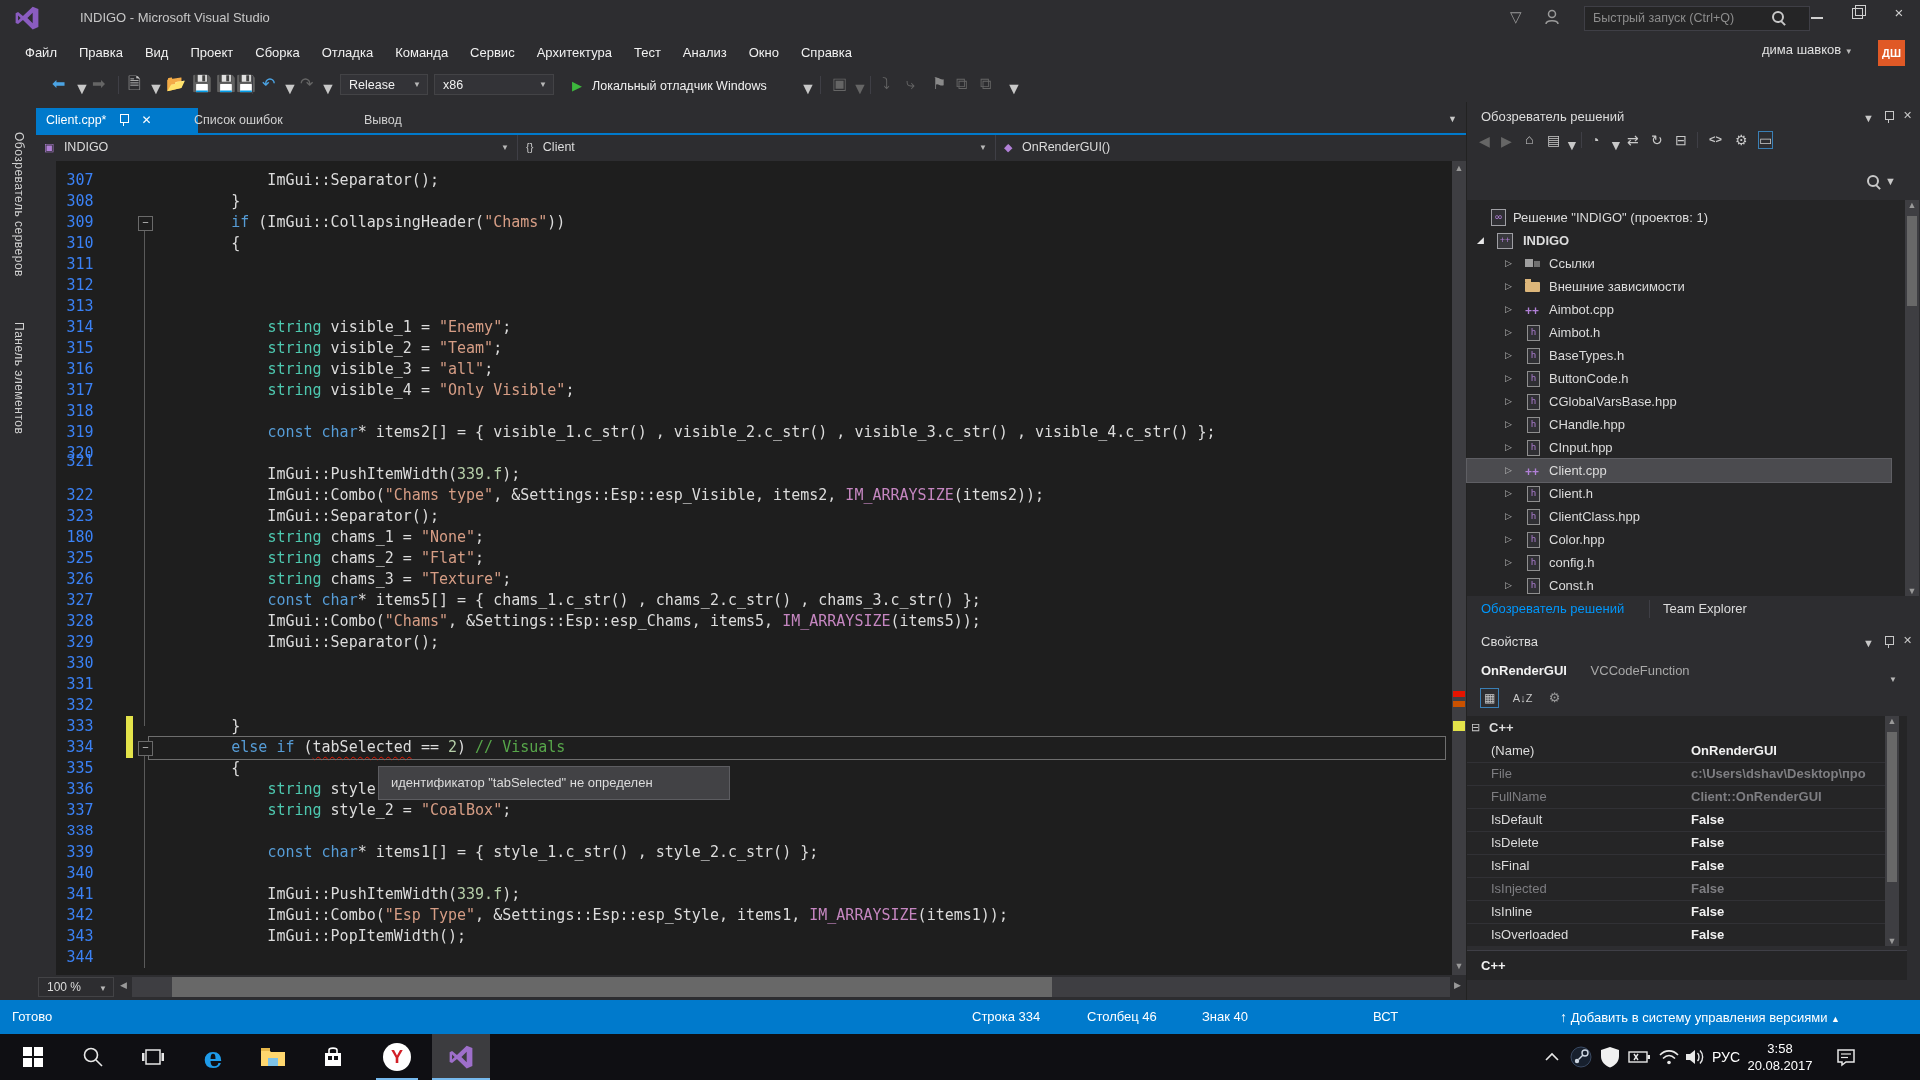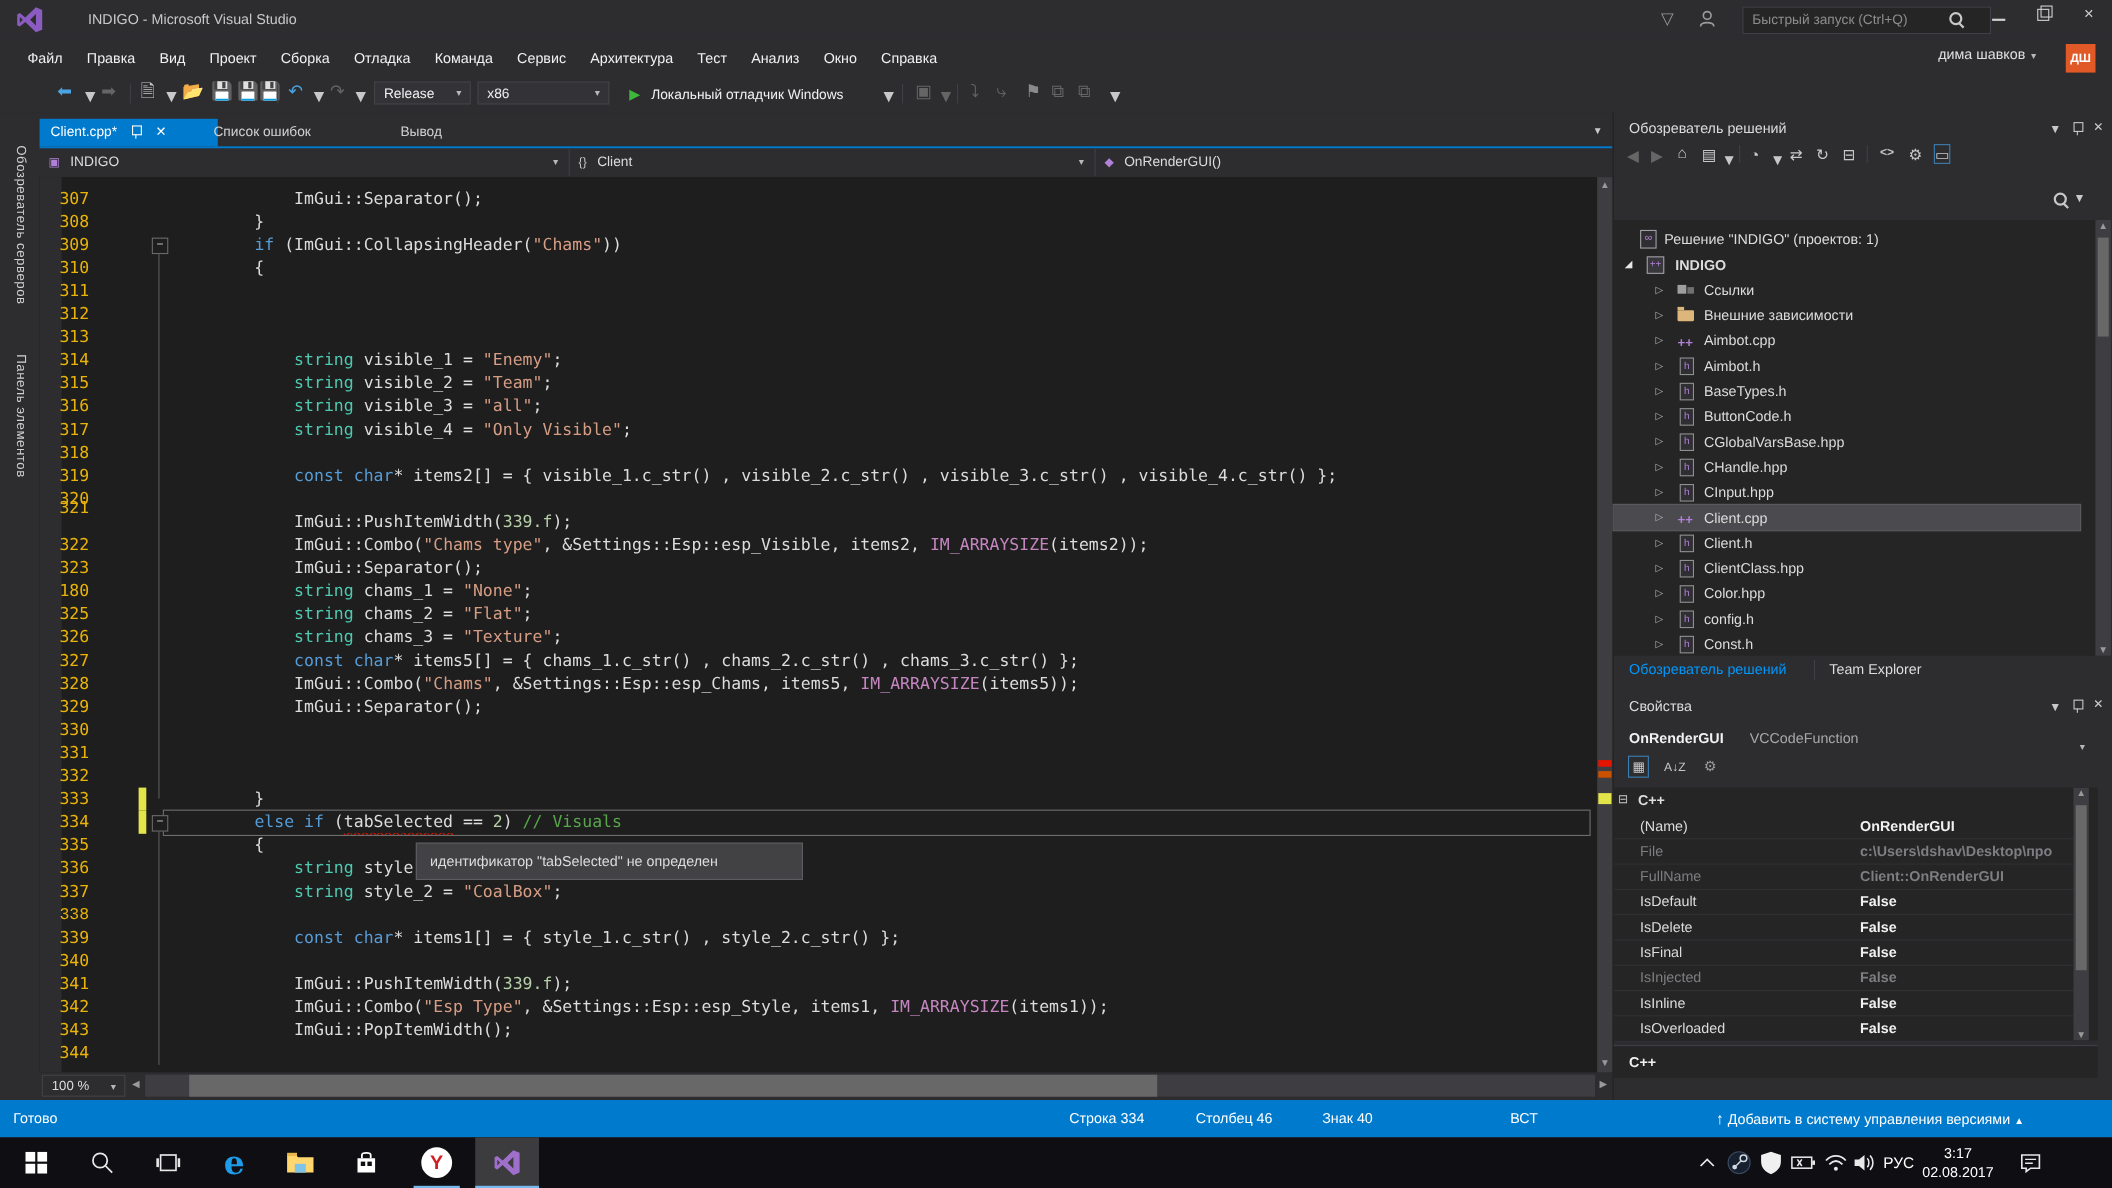--- a/index.html
+++ b/index.html
@@ -53,21 +53,21 @@
   #tabstrip-caret{left:1448px;top:114px;font-size:9px;color:#c8c8c8;}
   #blueline{left:36px;top:133px;width:1430px;height:2px;background:#007acc;}
   
   #navbar{left:36px;top:135px;width:1430px;height:26px;background:#2d2d30;border-bottom:1px solid #222;}
   .nav-cell{position:absolute;top:0;height:25px;border-right:1px solid #3f3f46;font-size:12.5px;
             line-height:25px;color:#dcdcdc;padding-left:8px;box-sizing:border-box;}
   .nav-cell .cc{position:absolute;right:8px;top:0;font-size:8px;color:#b8b8b8;}
   .nav-ico{display:inline-block;margin-right:6px;font-size:11px;}
   
   #editor{left:36px;top:161px;width:1416px;height:814px;background:#1e1e1e;overflow:hidden;}
-  .gut{position:absolute;left:18px;width:52px;text-align:left;color:#eab308;
+  .gut{position:absolute;left:18px;width:52px;text-align:center;color:#3b82f6;
        font:15px "DejaVu Sans Mono","Liberation Mono",monospace;line-height:21px;}
   .cline{position:absolute;left:123px;white-space:pre;
        font:15px "DejaVu Sans Mono","Liberation Mono",monospace;line-height:21px;color:#dcdcdc;}
   .tk-p{color:#dcdcdc}.tk-k{color:#569cd6}.tk-t{color:#4ec9b0}.tk-s{color:#d69d85}
   .tk-c{color:#57a64a}.tk-m{color:#c586c0}.tk-n{color:#b5cea8}
   .tk-e{color:#dcdcdc;text-decoration:underline wavy #e51400;text-decoration-thickness:1px;text-underline-offset:4px;}
   .chgbar{position:absolute;left:90px;width:7px;height:21px;background:#e3e34a;}
   .foldbox{position:absolute;left:102px;width:13px;height:13px;border:1px solid #6a6a6a;background:#1e1e1e;
            color:#c8c8c8;font-size:11px;line-height:11px;text-align:center;z-index:3;}
   .foldline{position:absolute;left:108px;width:1px;background:#5a5a5a;}
@@ -656,22 +656,22 @@
       </svg>
     </div>
     <div class="trayi" style="left:1684px">
       <svg width="22" height="18" viewBox="0 0 22 18">
         <polygon points="2,6 6,6 11,2 11,16 6,12 2,12" fill="#e8e8e8"></polygon>
         <path d="M13.5 5 C15.5 7 15.5 11 13.5 13 M16 2.5 C19.5 6 19.5 12 16 15.5" fill="none" stroke="#e8e8e8" stroke-width="1.4"></path>
       </svg>
     </div>
     <div class="trayi" style="left:1712px;color:#fff;font-size:14px">РУС</div>
     <div id="tb-clock" style="left:1740px">
-      <div>3:17</div>
-      <div>02.08.2017</div>
+      <div>3:58</div>
+      <div>20.08.2017</div>
     </div>
     <div class="trayi" style="left:1836px">
       <svg width="20" height="20" viewBox="0 0 20 20">
         <path d="M2 3 H18 V15 H10 L6 18 V15 H2 Z" fill="none" stroke="#e8e8e8" stroke-width="1.5"></path>
         <line x1="5" y1="7" x2="15" y2="7" stroke="#e8e8e8" stroke-width="1.2"></line>
         <line x1="5" y1="10.5" x2="12" y2="10.5" stroke="#e8e8e8" stroke-width="1.2"></line>
       </svg>
     </div>
   </div>
 </div>

